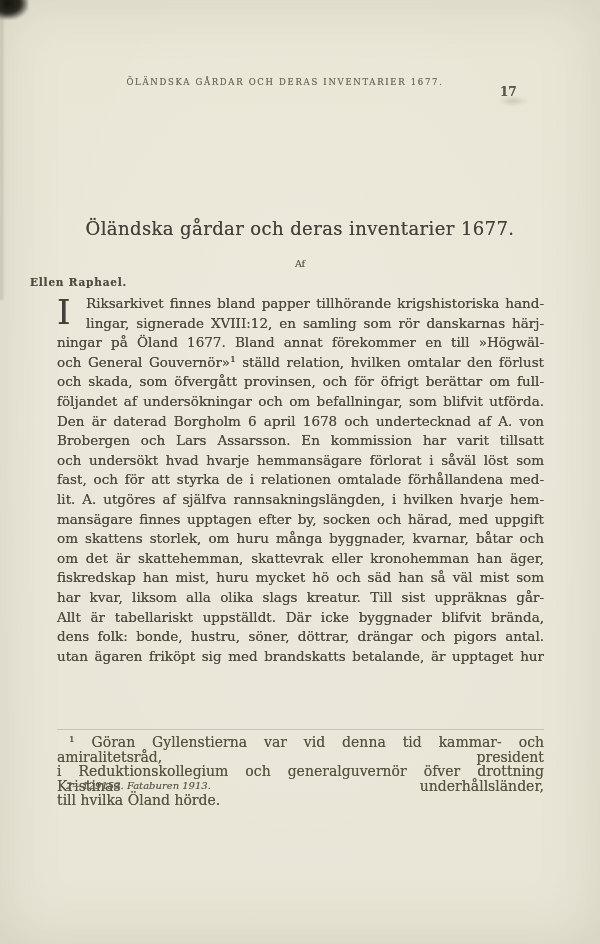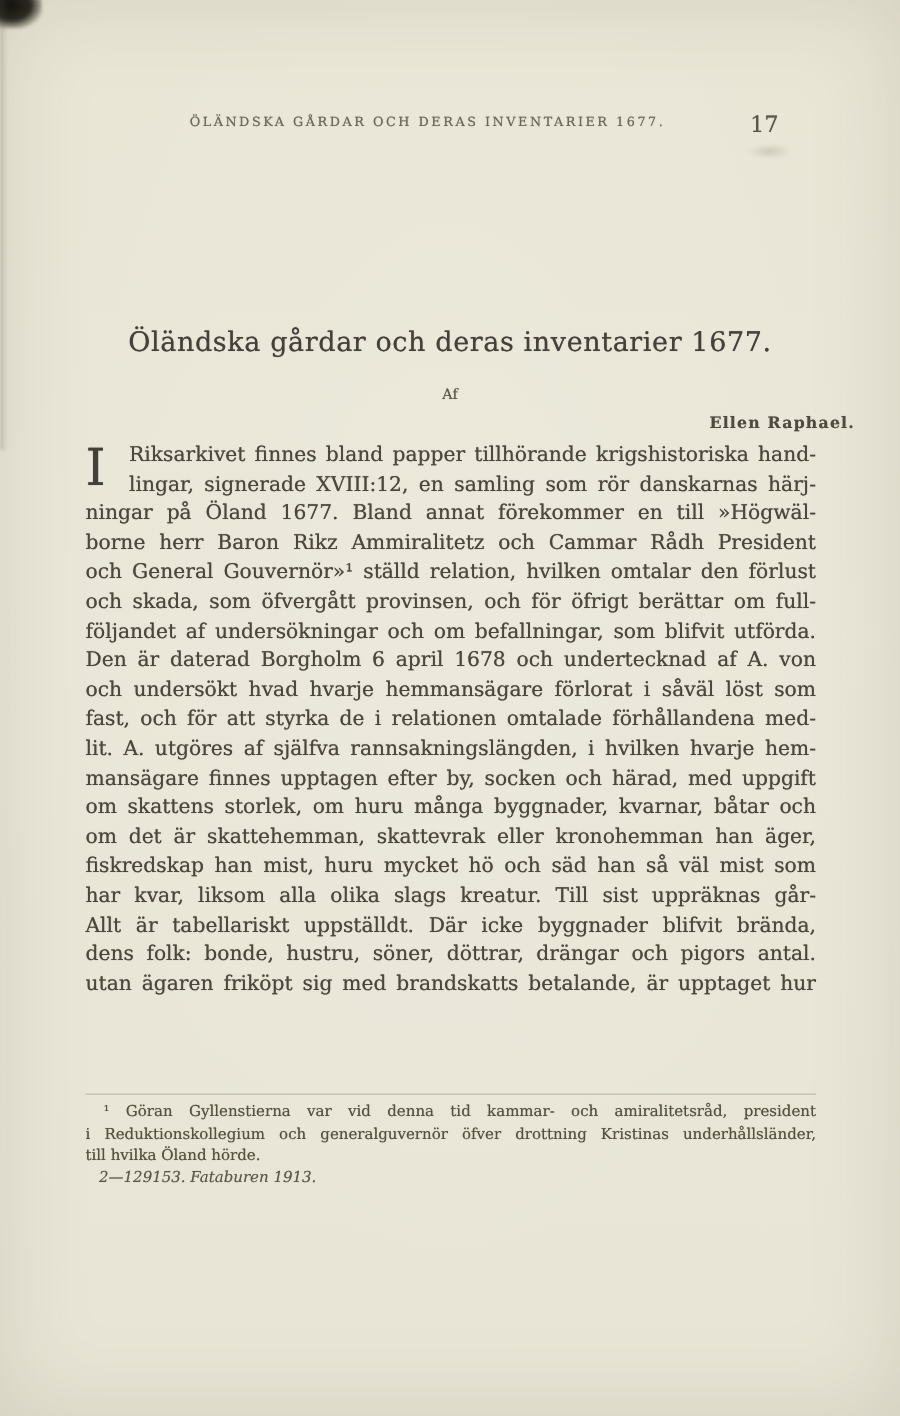--- a/index.html
+++ b/index.html
@@ -36,41 +36,42 @@
   }
   
   .running-head {
     position: absolute; left: 70px; top: 77px; width: 430px;
     text-align: center;
     font-size: 8.5px; letter-spacing: 1.7px;
     color: #6d6859;
     text-shadow: 0 0 0.6px rgba(109,104,89,0.7);
   }
   .page-number {
-    position: absolute; left: 500px; top: 74px; width: 30px;
-    font-size: 15px; color: #5c574a;
+    position: absolute; left: 500px; top: 85px; width: 30px;
+    font-size: 12px; color: #5c574a;
     text-shadow: 0 0 0.5px rgba(92,87,74,0.7);
+    font-weight: bold;
   }
   
   .title {
     position: absolute; left: 30px; top: 218px; width: 540px;
     text-align: center;
     font-size: 18px; color: #45413a;
     letter-spacing: 0.4px;
     text-shadow: 0 0 0.5px rgba(69,65,58,0.75);
   }
   .byline {
     position: absolute; left: 30px; top: 258px; width: 540px;
     text-align: center;
     font-size: 9.5px; color: #5b564a;
     text-shadow: 0 0 0.5px rgba(91,86,74,0.6);
   }
   .author {
     position: absolute; left: 30px; top: 276px; width: 540px;
-    text-align: right;
+    text-align: left;
     font-size: 10.5px; font-weight: bold; letter-spacing: 0.8px;
     color: #4f4b40;
     text-shadow: 0 0 0.5px rgba(79,75,64,0.6);
   }
   
   .body-text {
     position: absolute; left: 57px; top: 294px; width: 487px;
     font-size: 13.5px; line-height: 19.6px;
     color: #4b473c;
     text-shadow: 0 0 0.5px rgba(75,71,60,0.8);
@@ -88,21 +89,21 @@
     color: #43403a;
     text-shadow: 0 0 0.6px rgba(67,64,58,0.8);
   }
   
   .footnote-rule {
     position: absolute; left: 57px; top: 729px; width: 487px; height: 1px;
     background: rgba(100,95,78,0.25);
   }
   .footnote {
     position: absolute; left: 57px; top: 735px; width: 487px;
-    font-size: 10px; line-height: 14.6px;
+    font-size: 14px; line-height: 14.6px;
     color: #56513f;
     text-shadow: 0 0 0.5px rgba(86,81,63,0.7);
   }
   .fline { text-align: justify; text-align-last: justify; }
   .fline.first { text-indent: 12px; }
   .fline.last { text-align: left; text-align-last: left; }
   .signature {
     position: absolute; left: 66px; top: 780px;
     font-size: 10px; font-style: italic;
     color: #5c574a;
@@ -123,25 +124,25 @@
 
   <div class="title">Öländska gårdar och deras inventarier 1677.</div>
   <div class="byline">Af</div>
   <div class="author">Ellen Raphael.</div>
 
   <div class="body-text">
     <span class="drop-cap">I</span>
     <div class="bline indented">Riksarkivet finnes bland papper tillhörande krigshistoriska hand-</div>
     <div class="bline indented">lingar, signerade XVIII:12, en samling som rör danskarnas härj-</div>
     <div class="bline">ningar på Öland 1677.  Bland annat förekommer en till »Högwäl-</div>
-    <div class="bline">borne herr Baron Rikz Ammiralitetz och Cammar Rådh President</div>
     <div class="bline">och General Gouvernör»¹ ställd relation, hvilken omtalar den förlust</div>
     <div class="bline">och skada, som öfvergått provinsen, och för öfrigt berättar om full-</div>
     <div class="bline">följandet af undersökningar och om befallningar, som blifvit utförda.</div>
     <div class="bline">Den är daterad Borgholm 6 april 1678 och undertecknad af A. von</div>
+    <div class="bline">Brobergen och Lars Assarsson.  En kommission har varit tillsatt</div>
     <div class="bline">och undersökt hvad hvarje hemmansägare förlorat i såväl löst som</div>
     <div class="bline">fast, och för att styrka de i relationen omtalade förhållandena med-</div>
     <div class="bline">lit. A. utgöres af själfva rannsakningslängden, i hvilken hvarje hem-</div>
     <div class="bline">mansägare finnes upptagen efter by, socken och härad, med uppgift</div>
     <div class="bline">om skattens storlek, om huru många byggnader, kvarnar, båtar och</div>
     <div class="bline">om det är skattehemman, skattevrak eller kronohemman han äger,</div>
     <div class="bline">fiskredskap han mist, huru mycket hö och säd han så väl mist som</div>
     <div class="bline">har kvar, liksom alla olika slags kreatur.  Till sist uppräknas går-</div>
     <div class="bline">Allt är tabellariskt uppställdt.  Där icke byggnader blifvit brända,</div>
     <div class="bline">dens folk: bonde, hustru, söner, döttrar, drängar och pigors antal.</div>

